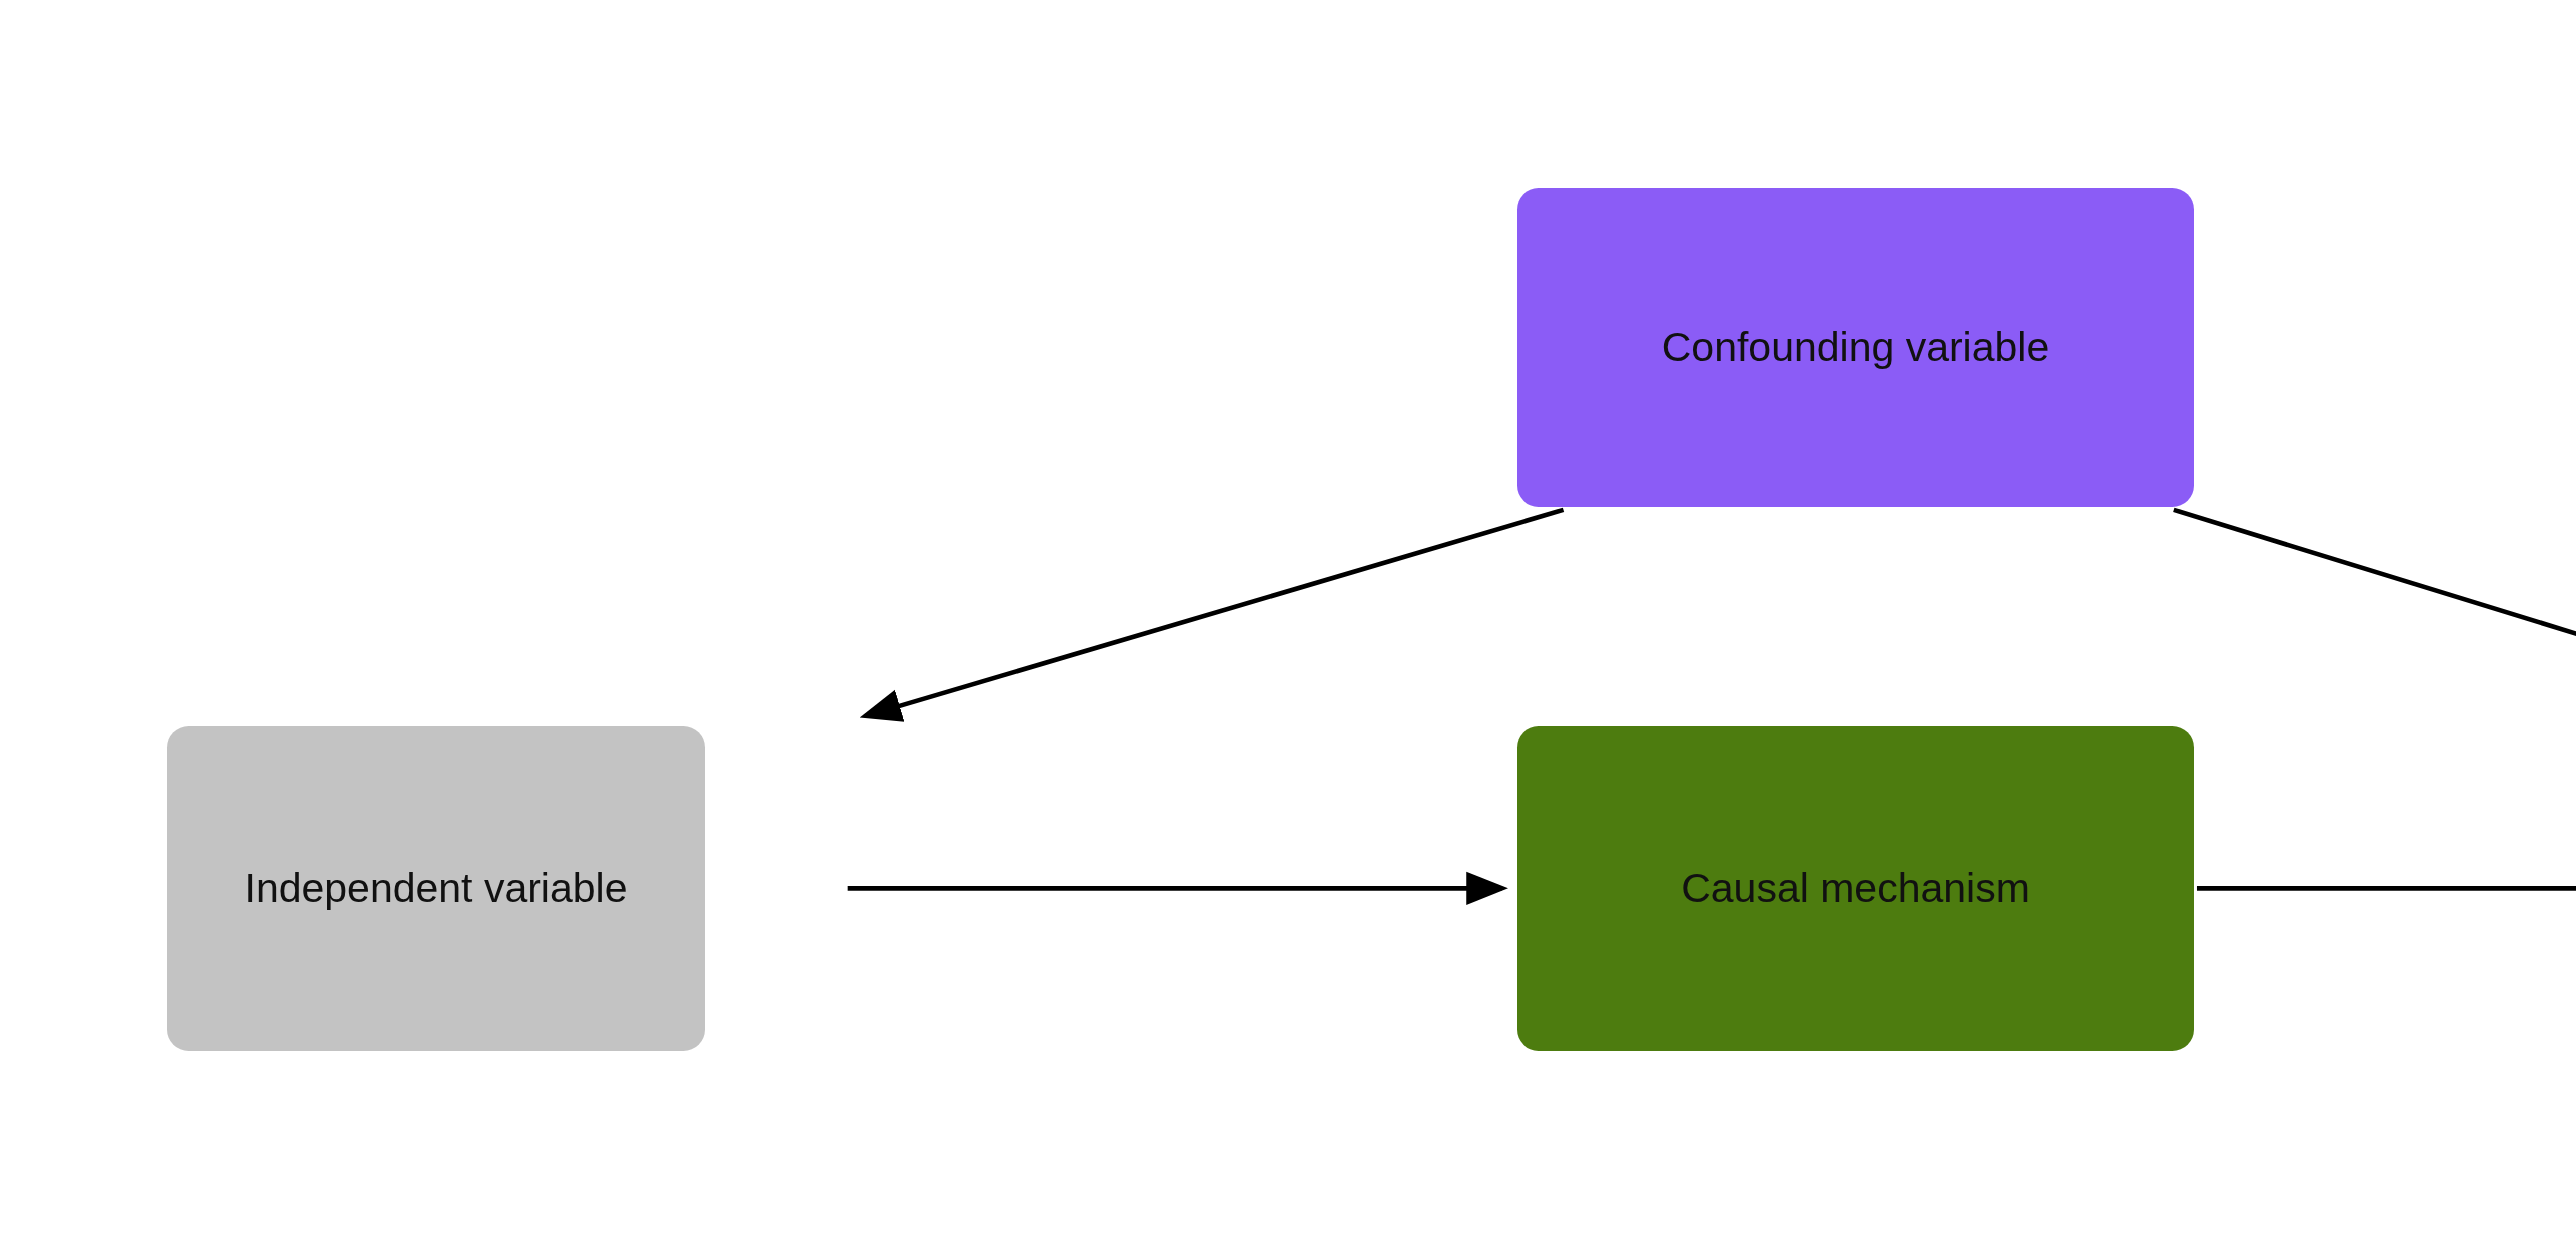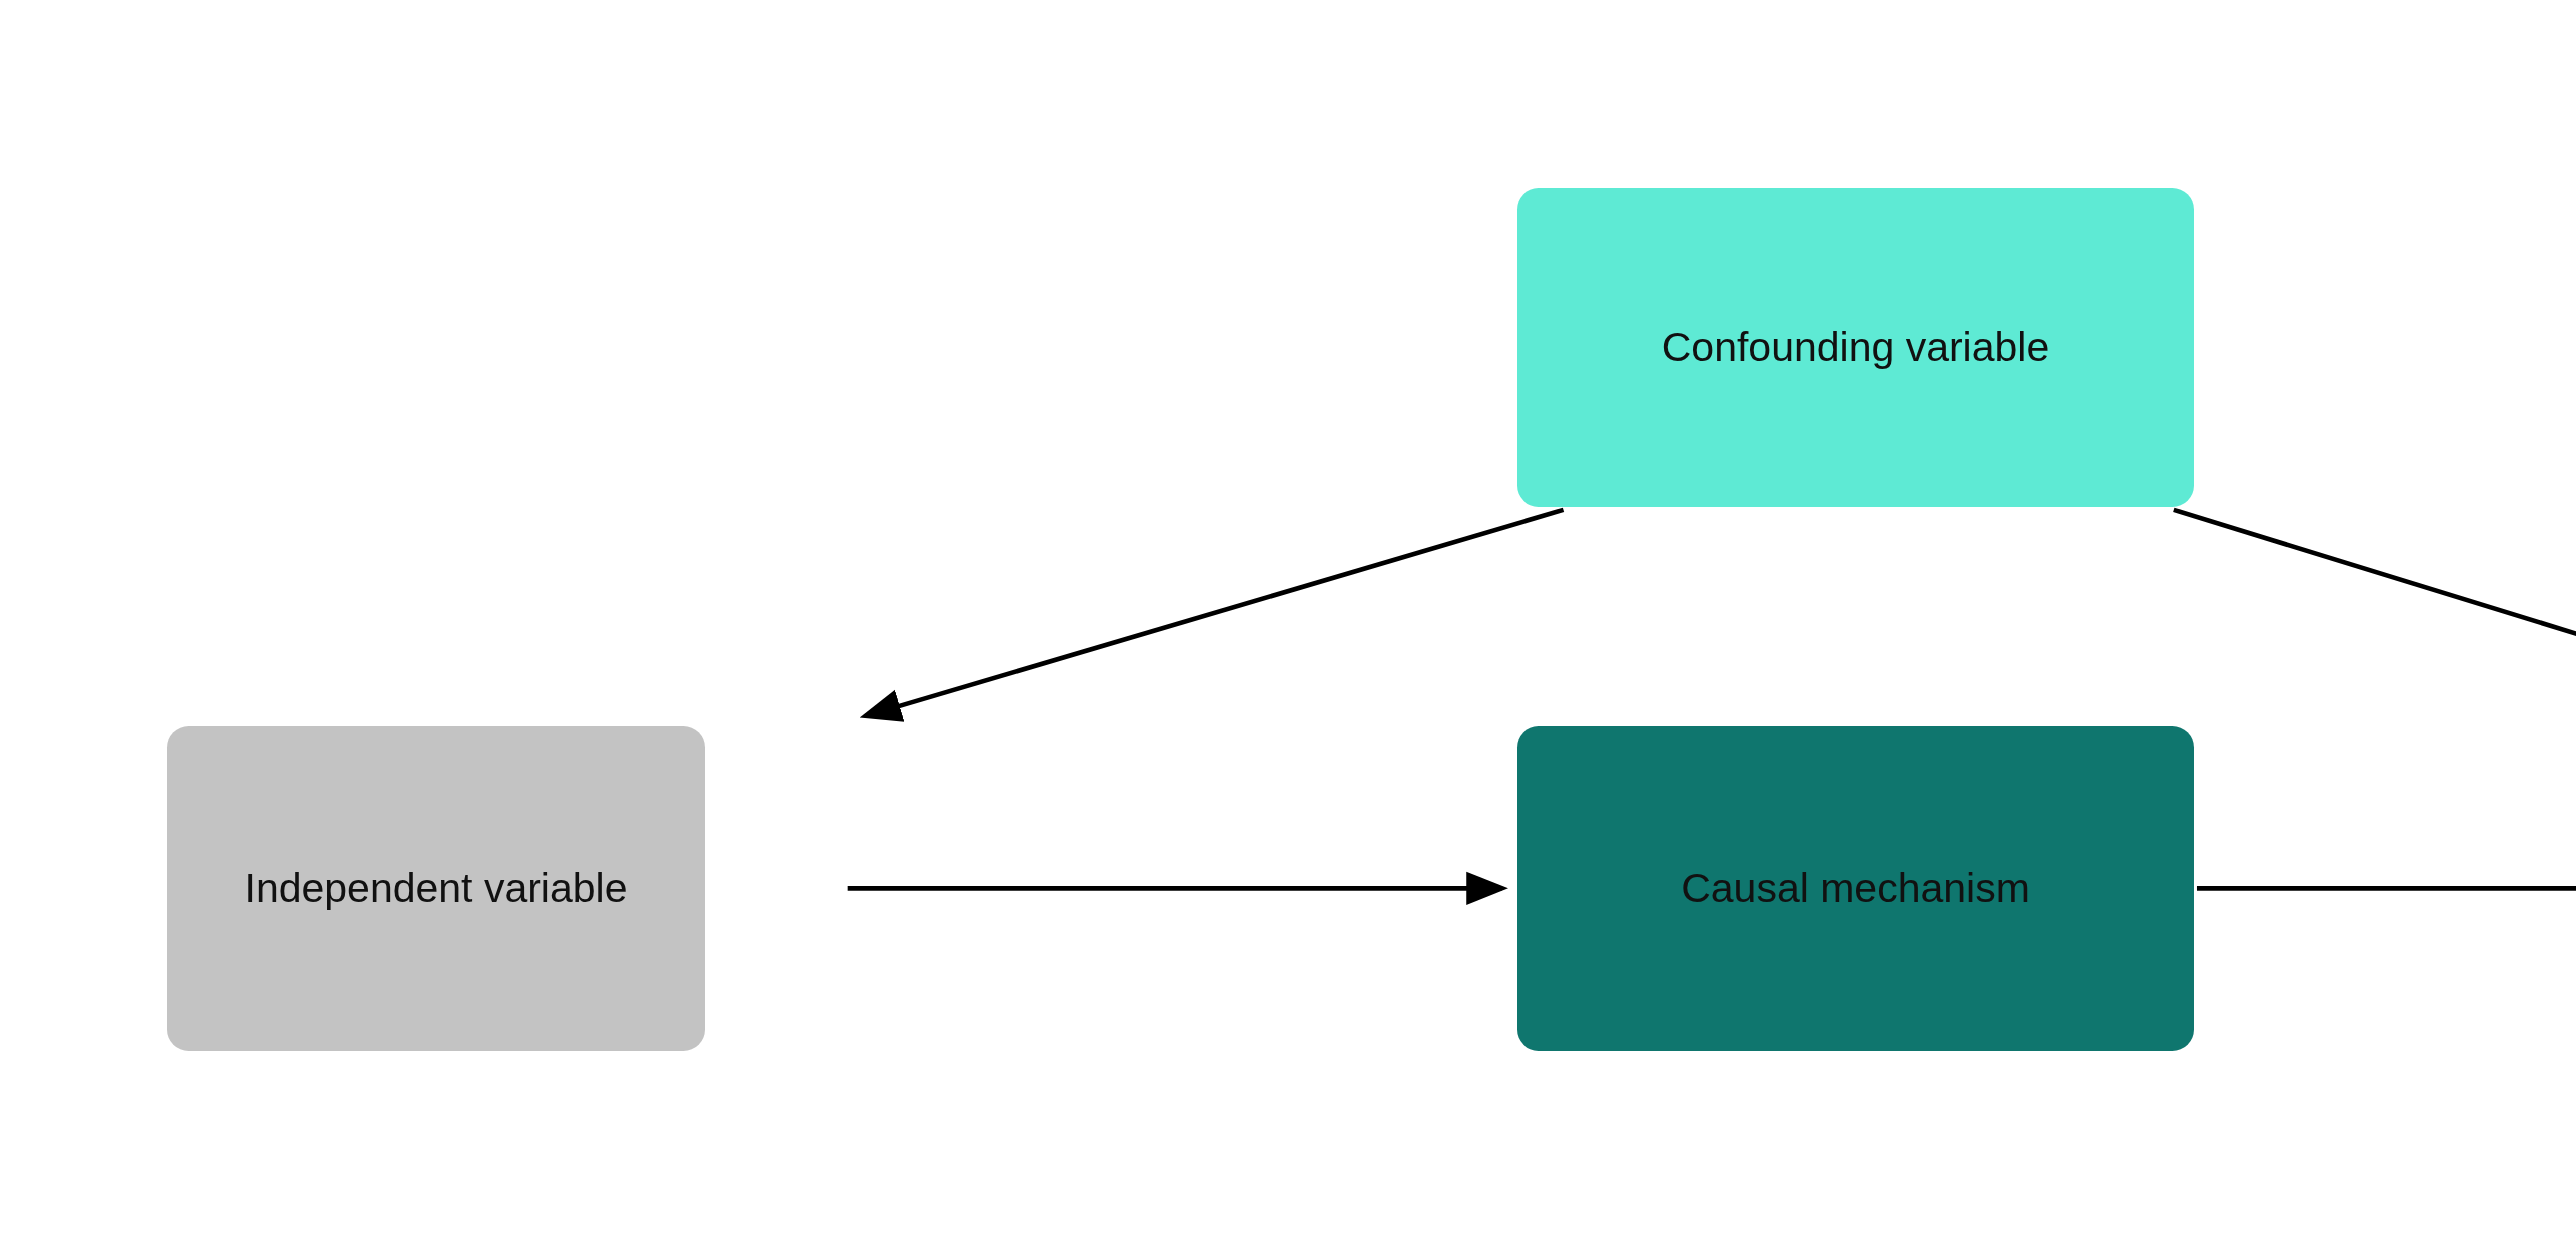--- a/index.html
+++ b/index.html
@@ -56,26 +56,26 @@
 
     <line x1="3035" y1="990" x2="1680" y2="1390" stroke-width="9" marker-end="url(#arrowhead)" stroke="#000000"></line>
 
     <line x1="4220" y1="990" x2="5520" y2="1390" stroke-width="9" marker-end="url(#arrowhead)" stroke="#000000"></line>
 
     <line x1="1645" y1="1725" x2="2915" y2="1725" stroke-width="9" marker-end="url(#arrowhead)" stroke="#000000"></line>
 
     <line x1="4265" y1="1725" x2="5530" y2="1725" stroke-width="9" marker-end="url(#arrowhead)" stroke="#000000"></line>
   </svg>
 
-  <div class="node node-confounding" style="background-color: #5eead4;">
+  <div class="node node-confounding" style="background-color: #8b5cf6;">
     <span class="node-label">Confounding variable</span>
   </div>
 
   <div class="node node-independent" style="background-color: rgb(195, 195, 195);">
     <span class="node-label">Independent variable</span>
   </div>
 
-  <div class="node node-causal" style="background-color: #0f766e;">
+  <div class="node node-causal" style="background-color: #4d7c0f;">
     <span class="node-label">Causal mechanism</span>
   </div>
 
 </div>
 
 
 </body></html>

